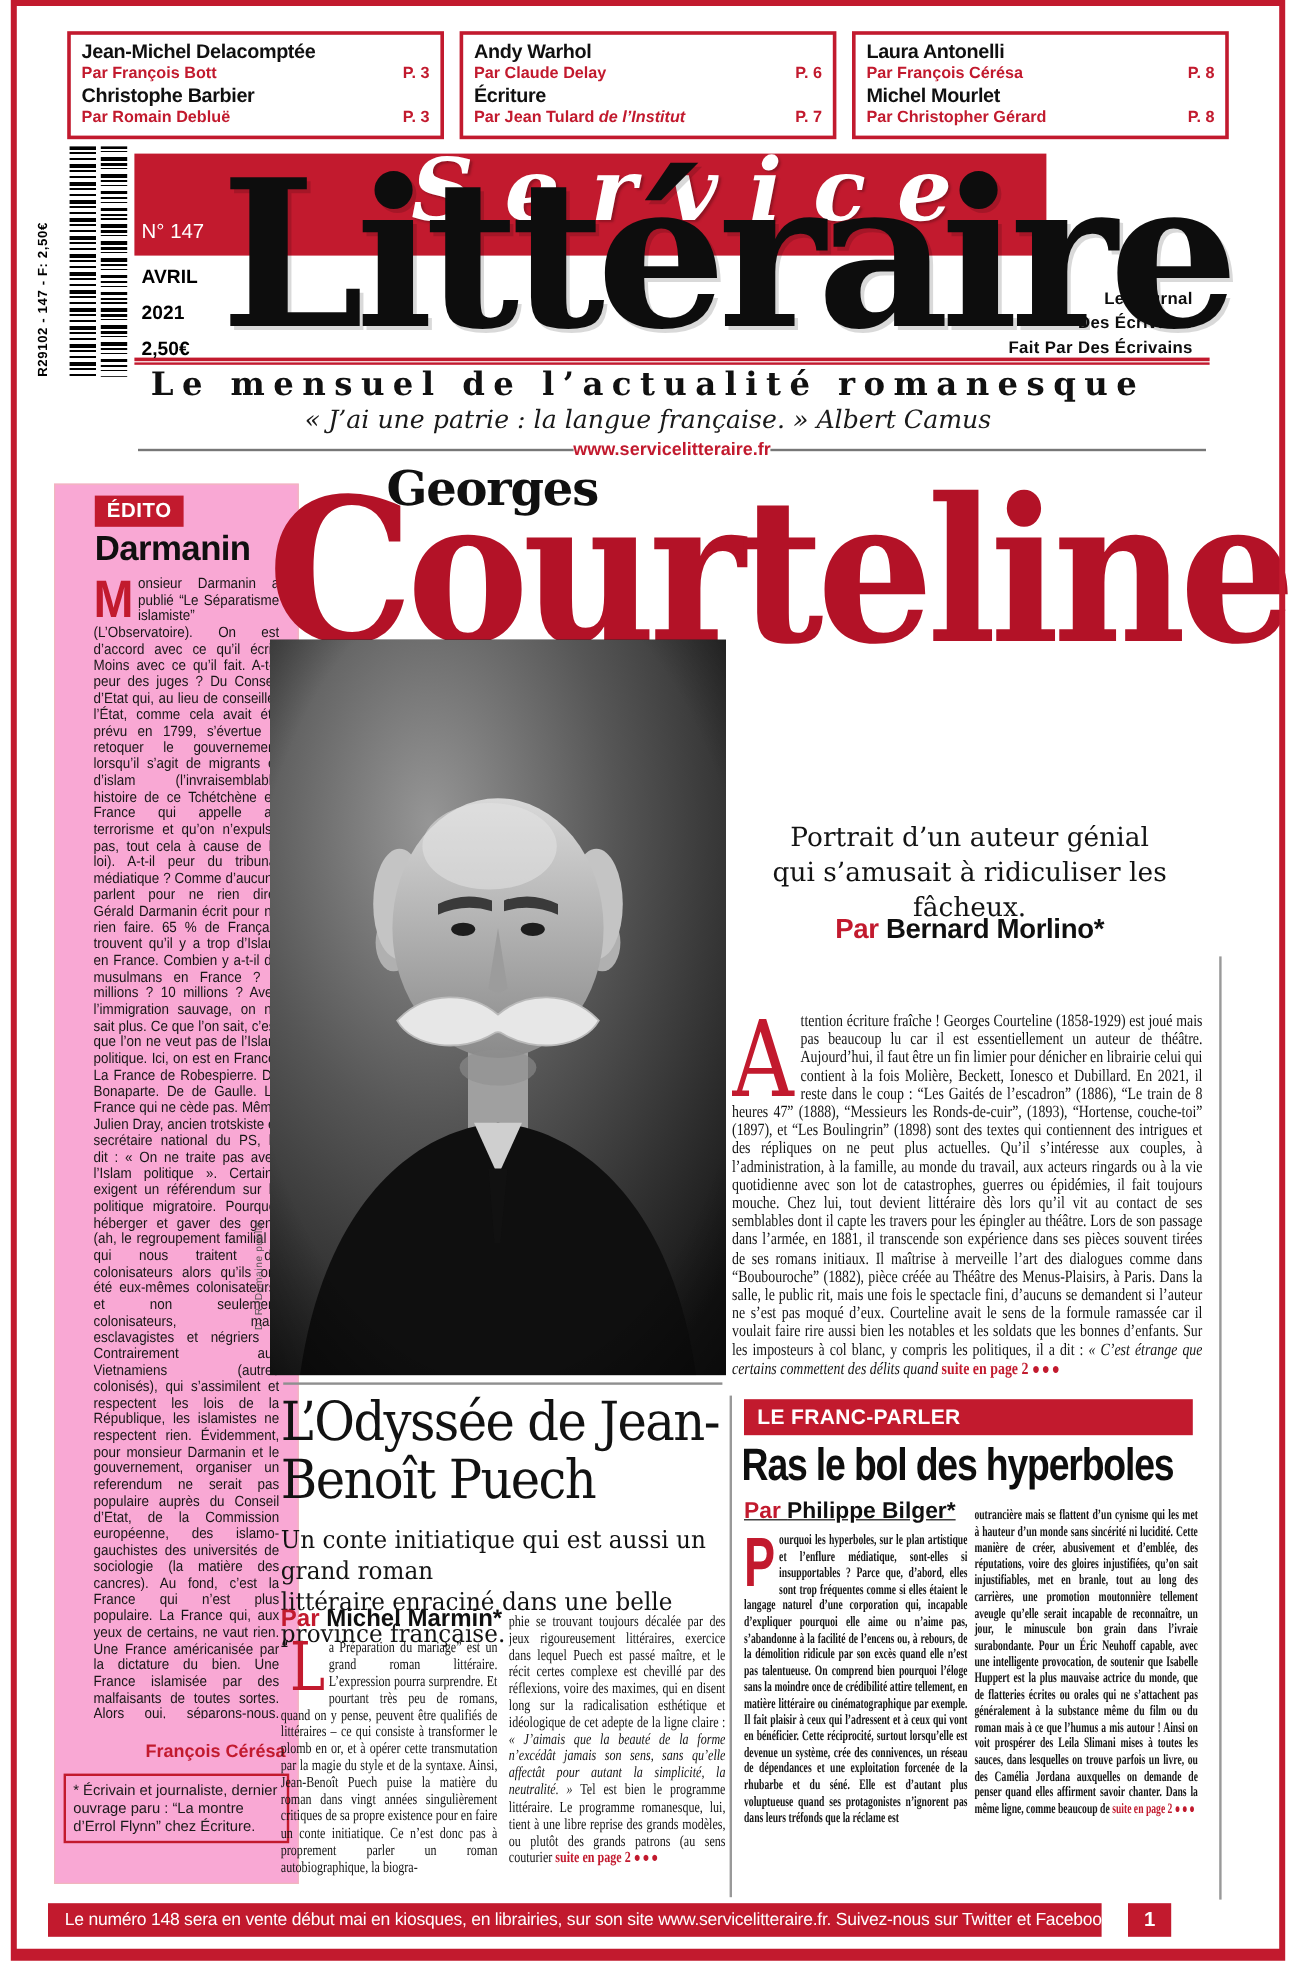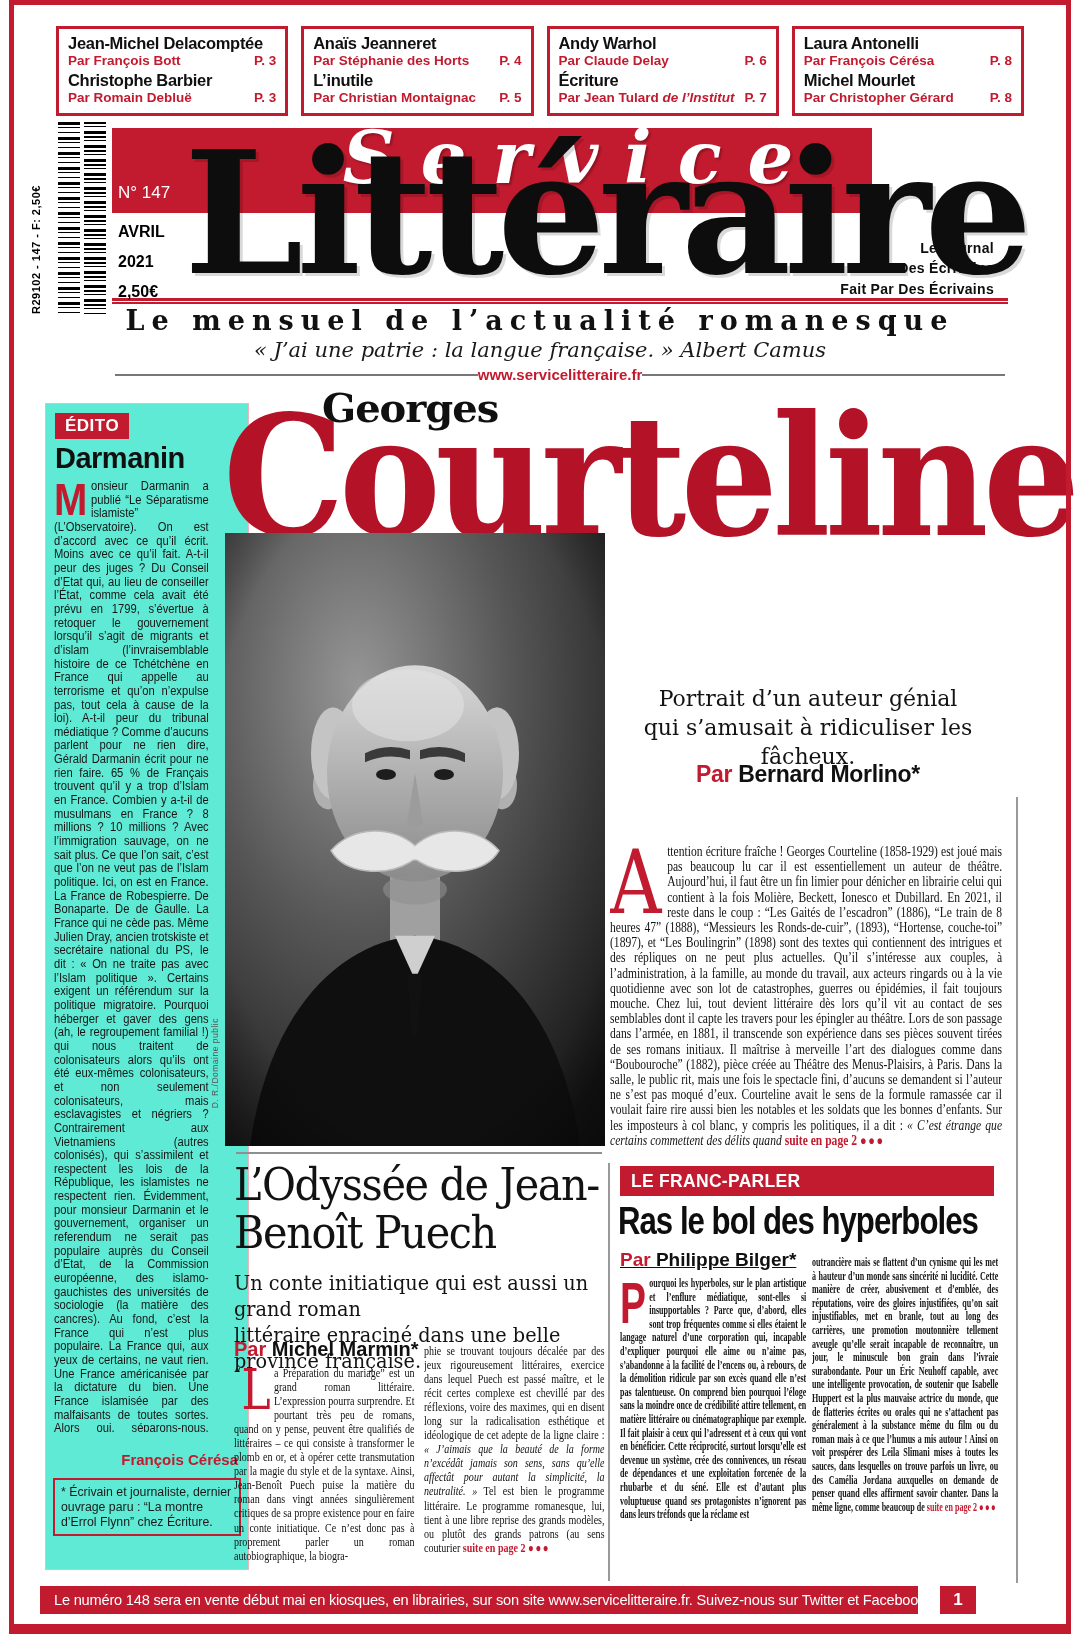--- a/index.html
+++ b/index.html
@@ -42,21 +42,21 @@
     font:700 14px/1.45 "Liberation Sans",sans-serif;color:#0d0d0d;white-space:pre-line;letter-spacing:.3px;}
   .double-rule{position:absolute;left:112px;right:72px;top:298px;height:6px;border-top:3px solid var(--red);border-bottom:2px solid var(--red);}
   .mensuel{position:absolute;left:0;width:100%;top:307px;text-align:center;font:700 27px/1 "DejaVu Serif",serif;
     letter-spacing:7px;color:#111;}
   .camus{position:absolute;left:0;width:100%;top:340px;text-align:center;font:italic 400 21px/1 "DejaVu Serif",serif;color:#1a1a1a;}
   .url-row{position:absolute;left:115px;right:75px;top:366px;display:flex;align-items:center;}
   .url-row .line{flex:1;height:2px;background:#777;}
   .url-row .url{color:var(--red);font:700 15px "Liberation Sans",sans-serif;}
 
   
-  .edito{position:absolute;left:45px;top:403px;width:204px;height:1167px;border:1.5px solid var(--pink);overflow:hidden;background:#5eead4;}
+  .edito{position:absolute;left:45px;top:403px;width:204px;height:1167px;border:1.5px solid var(--pink);overflow:hidden;background:#f9a8d4;padding-left:24px;}
   .edito-label{display:inline-block;margin:9px 0 2px 9px;background:var(--red);color:#fff;
     font:700 17px/1 "Liberation Sans",sans-serif;padding:4px 10px 5px;letter-spacing:.5px;}
   .edito-title{margin:3px 0 7px 9px;font:700 29px/1 "Liberation Sans",sans-serif;color:var(--ink);letter-spacing:-.5px;}
   .edito-body{margin-left:8px;width:170px;transform:scaleX(0.91);transform-origin:left top;
     font:400 12.3px/13.65px "Liberation Sans",sans-serif;text-align:justify;color:#161616;height:952px;overflow:hidden;}
   .edito-drop{float:left;font:700 44px/34px "Liberation Sans",sans-serif;color:var(--red);margin:3px 4px 0 0;}
   .edito-sig{position:absolute;top:1047px;right:10px;color:var(--red);font:700 15px "Liberation Sans",sans-serif;}
   .edito-note{position:absolute;left:7px;right:7px;top:1074px;border:2px solid var(--red);padding:5px 6px;
     font:400 12.3px/14.8px "Liberation Sans",sans-serif;color:#1a1a1a;}
 
@@ -131,36 +131,20 @@
         <div class="idx-byline">
             <span>Par François Bott</span>
             <span>P. 3</span>
           </div>
       </div>
       <div>
         <div class="idx-name">Christophe Barbier</div>
         <div class="idx-byline">
             <span>Par Romain Debluë</span>
             <span>P. 3</span>
-          </div>
-      </div>
-    </div>
-    <div class="idx-box">
-      <div>
-        <div class="idx-name">Anaïs Jeanneret</div>
-        <div class="idx-byline">
-            <span>Par Stéphanie des Horts</span>
-            <span>P. 4</span>
-          </div>
-      </div>
-      <div>
-        <div class="idx-name">L’inutile</div>
-        <div class="idx-byline">
-            <span>Par Christian Montaignac</span>
-            <span>P. 5</span>
           </div>
       </div>
     </div>
     <div class="idx-box">
       <div>
         <div class="idx-name">Andy Warhol</div>
         <div class="idx-byline">
             <span>Par Claude Delay</span>
             <span>P. 6</span>
           </div>

